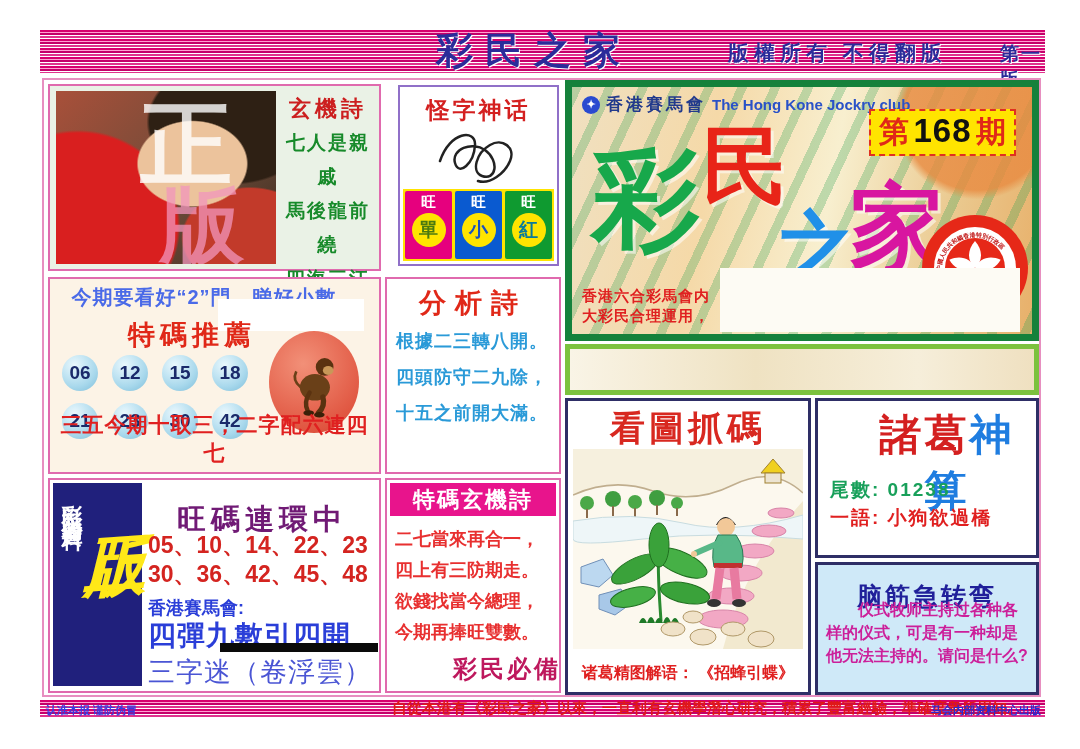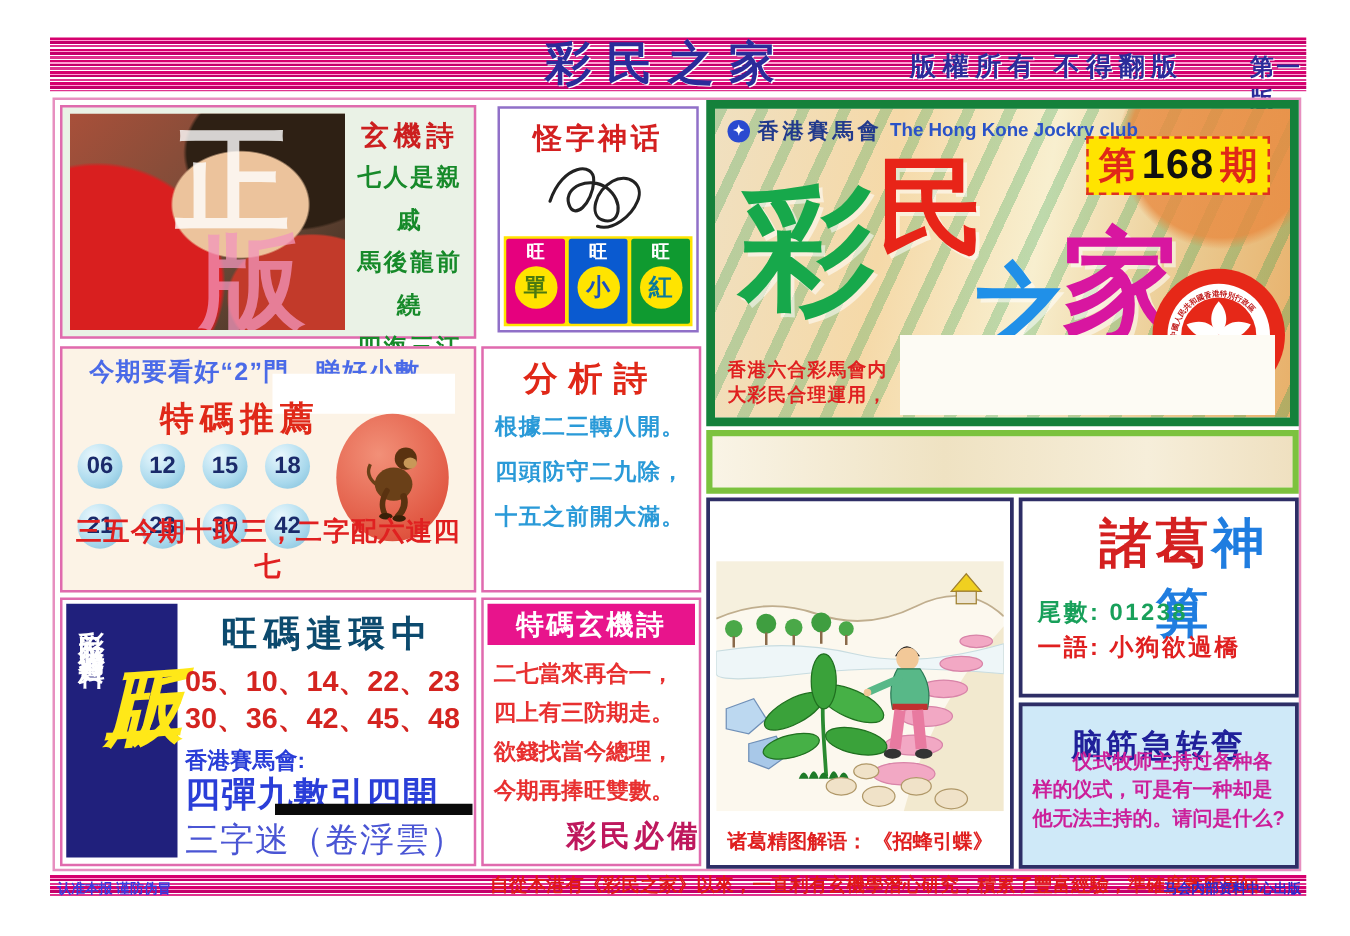--- a/index.html
+++ b/index.html
@@ -91,21 +91,21 @@
   .ana{left:385px;top:277px;width:176px;height:197px;}
   .ana-title{top:6px;color:#e02818;font-weight:bold;font-size:27px;letter-spacing:9px;}
   .ana-lines{top:44px;left:9px;color:#2a9ad8;font-weight:bold;font-size:18px;line-height:36px;letter-spacing:1px;}
 
   
   .lucky{left:48px;top:478px;width:333px;height:215px;}
   .side{left:3px;top:3px;width:89px;height:203px;background:#20207c;}
   .side-v{left:5px;top:5px;writing-mode:vertical-rl;color:#fff;font-weight:bold;font-size:21px;letter-spacing:5px;height:195px;}
   .stamp{right:-2px;top:6px;writing-mode:vertical-rl;color:#ffe818;font-weight:bold;font-size:62px;
          line-height:.95;transform:skewY(-4deg);font-style:italic;}
-  .lucky-title{left:96px;top:8px;width:232px;text-align:center;color:#0c4a6e;font-weight:bold;font-size:29px;letter-spacing:5px;}
+  .lucky-title{left:96px;top:20px;width:232px;text-align:center;color:#701a75;font-weight:bold;font-size:29px;letter-spacing:5px;}
   .lucky-n1{left:98px;top:50px;width:232px;color:#d42420;font-weight:bold;font-size:23px;}
   .lucky-n2{left:98px;top:79px;width:232px;color:#d42420;font-weight:bold;font-size:23px;}
   .lucky-il{left:98px;top:116px;color:#2a3ed8;font-weight:bold;font-size:18px;}
   .lucky-line{left:98px;top:137px;color:#2a3ed8;font-weight:bold;font-size:28px;letter-spacing:1px;}
   .lucky-bar{left:170px;top:163px;width:158px;height:9px;background:#0a0a0a;}
   .lucky-riddle{left:98px;top:174px;color:#4a55d4;font-size:27px;font-family:"Liberation Serif",serif;letter-spacing:1px;}
 
   
   .spec{left:385px;top:478px;width:176px;height:215px;}
   .spec-bar{left:3px;top:3px;right:3px;height:33px;background:#e8148c;color:#fff;font-weight:bold;font-size:22px;
@@ -290,20 +290,21 @@
       <div>二七當來再合一，</div>
       <div>四上有三防期走。</div>
       <div>欲錢找當今總理，</div>
       <div>今期再捧旺雙數。</div>
     </div>
     <div class="abs spec-bar">特碼玄機詩</div>
     <div class="abs ctr spec-wm">彩民必備</div>
   </div>
 
   <div class="box pic navyborder">
+    <div class="abs ctr pic-title">看圖抓碼</div>
     <svg class="abs pic-svg" width="230" height="200" viewBox="0 0 230 200">
       <rect x="0" y="0" width="230" height="200" fill="#fcf8ee"></rect>
       <path d="M0,46 Q40,28 80,42 T160,36 T230,44 L230,0 L0,0 Z" fill="#f6f0de"></path>
       <path d="M0,46 Q40,28 80,42 T160,36 T230,44" stroke="#c0ae8e" stroke-width="1.5" fill="none"></path>
       <path d="M150,200 Q172,115 230,52 L230,200 Z" fill="#f2e9cf"></path>
       <polygon points="188,24 212,24 200,10" fill="#f0d020" stroke="#a08030"></polygon>
       <rect x="192" y="24" width="16" height="10" fill="#ece4d2" stroke="#a08030"></rect>
       <g>
         <circle cx="14" cy="54" r="7" fill="#4aa848"></circle>
           <rect x="13" y="60" width="2" height="9" fill="#8a6a4a"></rect>

